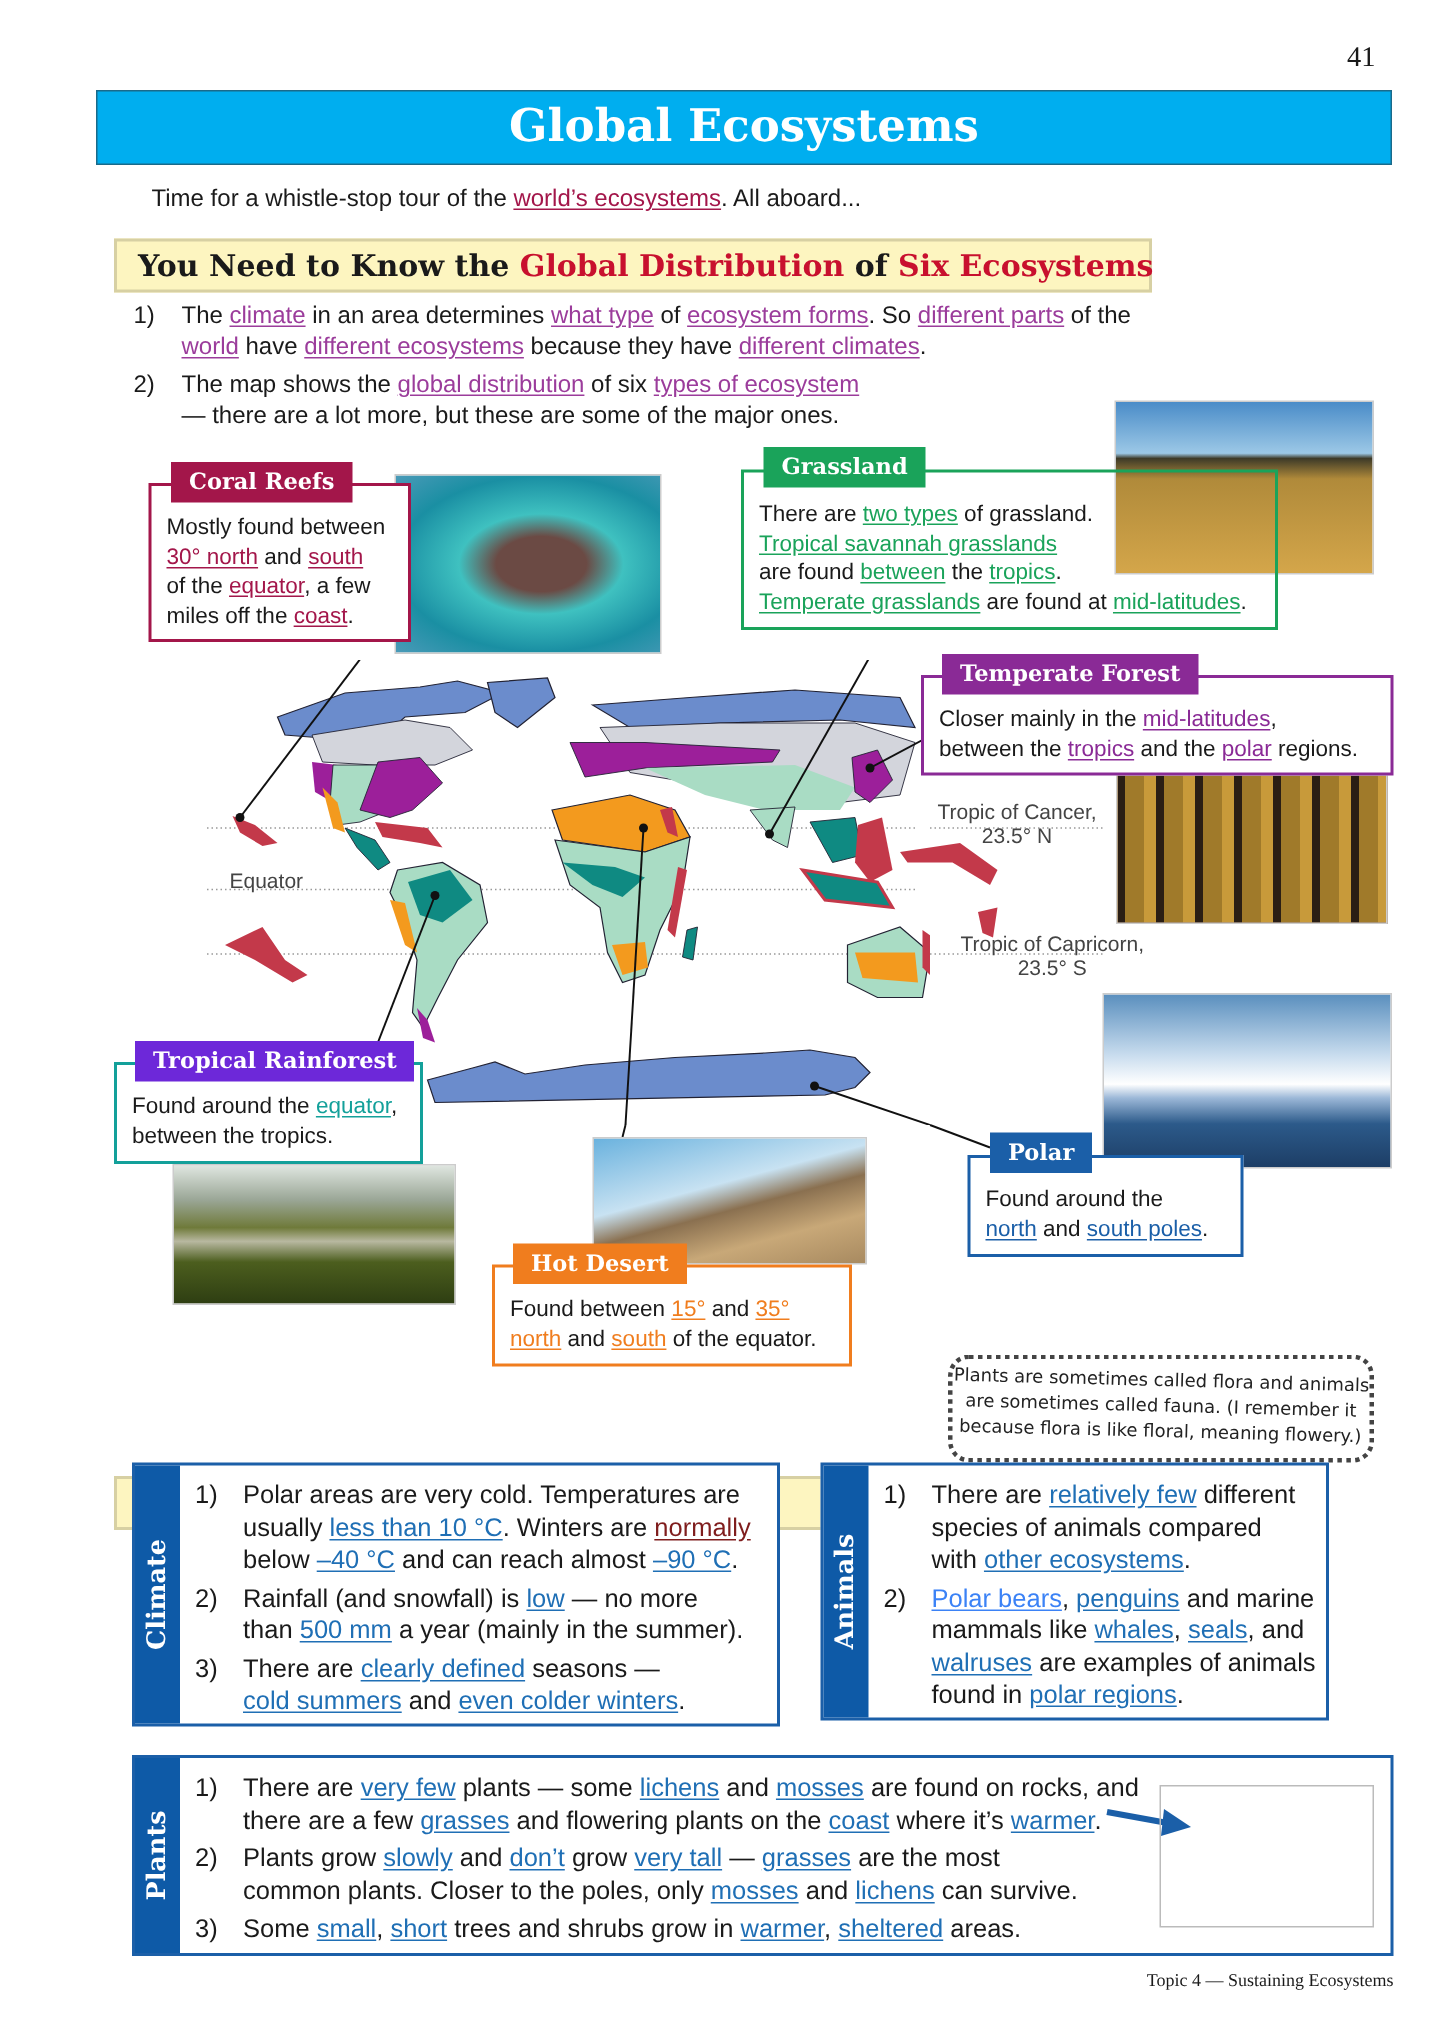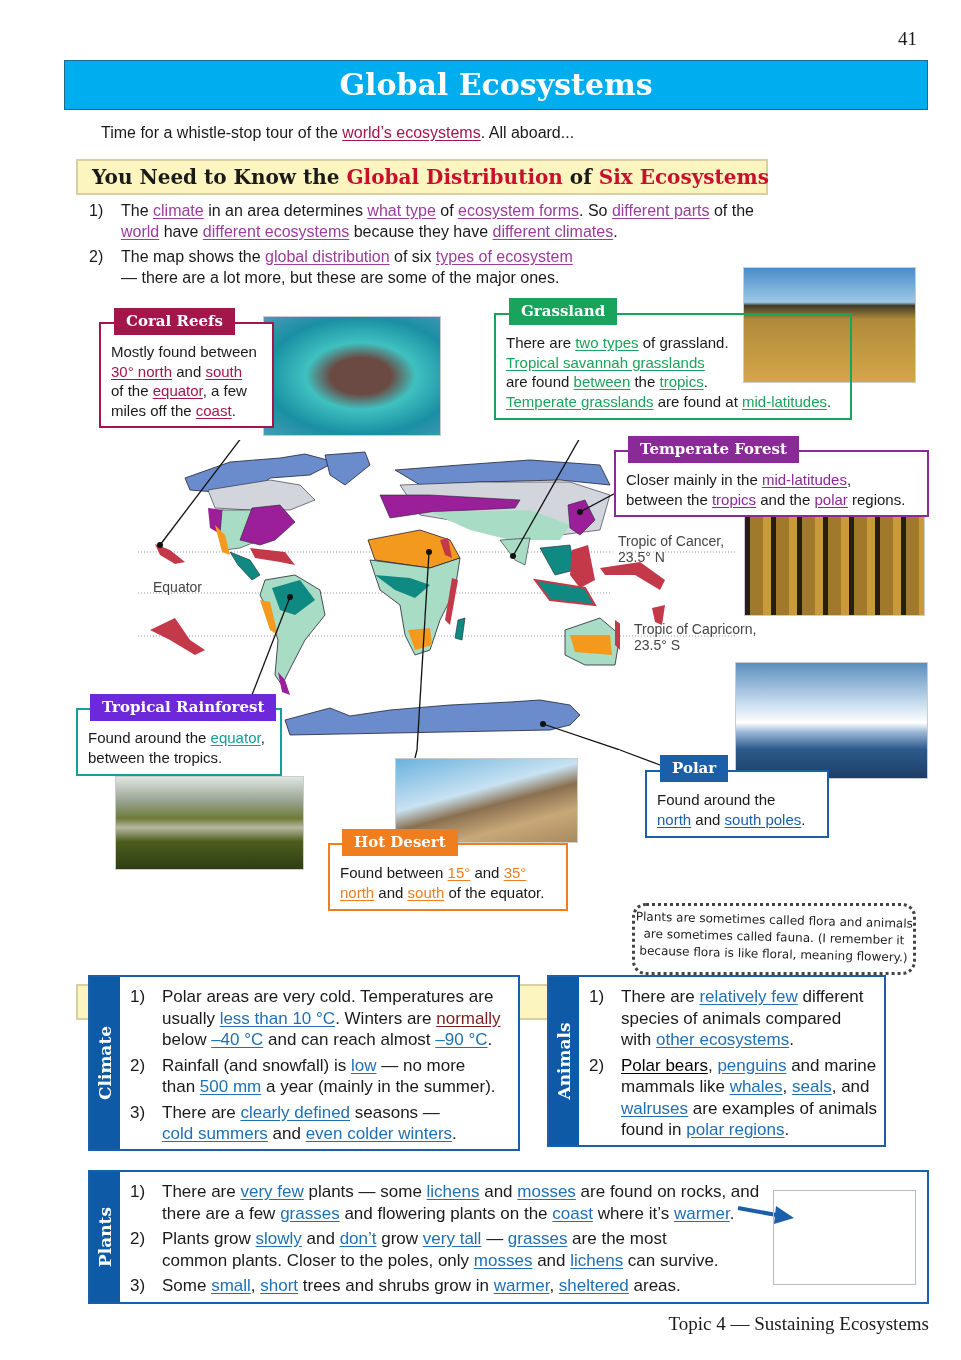--- a/index.html
+++ b/index.html
@@ -15,26 +15,26 @@
   .intro { left:89px; top:124px; font-size:16px; font-family:"Liberation Sans", sans-serif;margin-left:12px; }
   .hdrbox { background:#fdf5c0; border:2px solid #d7d0a3; box-sizing:border-box; }
   .hdrbox span { font-size:20px; line-height:32px; white-space:nowrap; }
   .red { color:#c8102e; }
   .pts { font-size:16px; font-family:"Liberation Sans", sans-serif; line-height:21px; }
   .pts .row { display:flex; }
   .pts .n { width:32px; flex:none; }
   .callout { border:2px solid; background:#fff; box-sizing:border-box; font-family:"Liberation Sans", sans-serif; font-size:15px; line-height:19.5px; padding:6px 10px; }
   .tag { color:#fff; font-size:15px; padding:0 12px; line-height:27px; }
   .photo { border:1px solid #ccc; box-sizing:border-box; }
-  .maplabel { font-family:"Liberation Sans", sans-serif; font-size:14px; color:#444; }
+  .maplabel { font-family:"Liberation Sans", sans-serif; font-size:14px; color:#444; text-align:center; }
   .panel { border:2px solid #1b5fa8; box-sizing:border-box; background:#fff; }
   .sidebar { background:#0e5aa7; color:#fff; display:flex; align-items:center; justify-content:center; }
   .sidebar span { transform:rotate(-90deg); white-space:nowrap; font-size:17px; }
   .panel .pts { font-size:17px; line-height:21.5px; }
-  .footer { right:32px; top:1313px; font-family:"Liberation Serif", serif; font-size:19px;text-align:center; }
+  .footer { right:32px; top:1313px; font-family:"Liberation Serif", serif; font-size:12px;text-align:center; }
   .note { font-family:"DejaVu Sans", sans-serif; font-size:12px; line-height:17px; text-align:center; color:#222; }
 </style>
 </head>
 <body>
 
 <div class="abs pagenum">41</div>
 
 <div class="abs titlebar">
   <span class="serifb">Global Ecosystems</span>
 </div>
@@ -256,21 +256,21 @@
         <div class="n">1)</div>
         <div>
           <div><span>There are </span><span class="u" style="color: rgb(31, 111, 181);">relatively few</span><span> different</span></div>
           <div><span>species of animals compared</span></div>
           <div><span>with </span><span class="u" style="color: rgb(31, 111, 181);">other ecosystems</span><span>.</span></div>
         </div>
       </div>
       <div class="row" style="margin-top: 4px;">
         <div class="n">2)</div>
         <div>
-          <div><span class="u" style="color: #000000; text-align: center;">Polar bears</span><span>, </span><span class="u" style="color: rgb(31, 111, 181);">penguins</span><span> and marine</span></div>
+          <div><span class="u" style="color: #3b82f6; text-align: center;">Polar bears</span><span>, </span><span class="u" style="color: rgb(31, 111, 181);">penguins</span><span> and marine</span></div>
           <div><span>mammals like </span><span class="u" style="color: rgb(31, 111, 181);">whales</span><span>, </span><span class="u" style="color: rgb(31, 111, 181);">seals</span><span>, and</span></div>
           <div><span class="u" style="color: rgb(31, 111, 181);">walruses</span><span> are examples of animals</span></div>
           <div><span>found in </span><span class="u" style="color: rgb(31, 111, 181);">polar regions</span><span>.</span></div>
         </div>
       </div>
     </div>
 </div>
 
 <div class="abs panel" style="left:88px;top:1170px;width:841px;height:134px;display:flex;">
   <div class="sidebar" style="width:30px;flex:none;">

